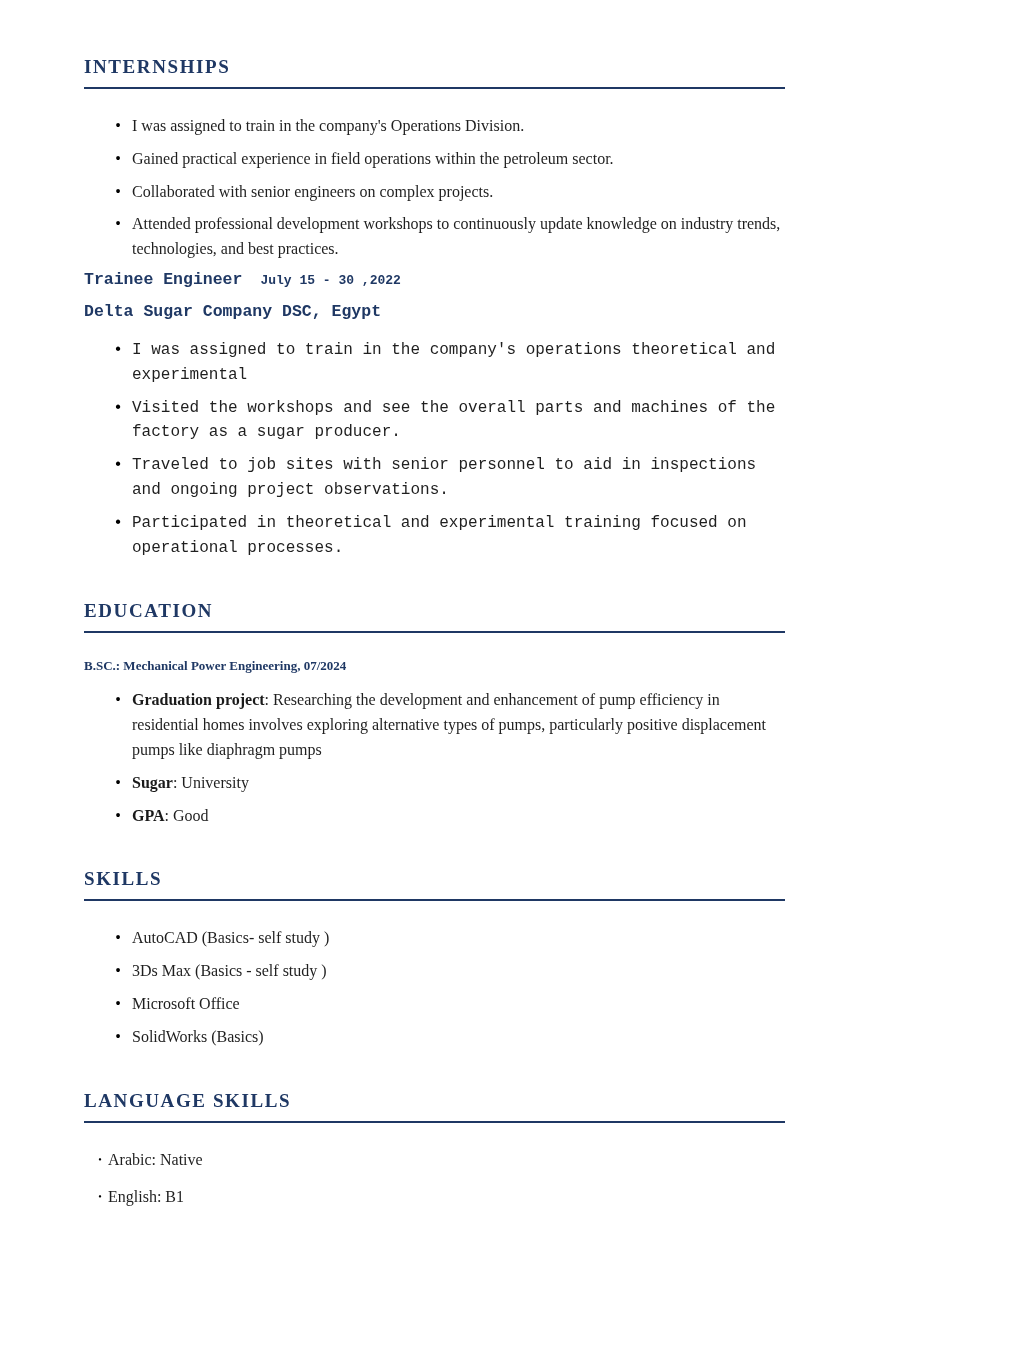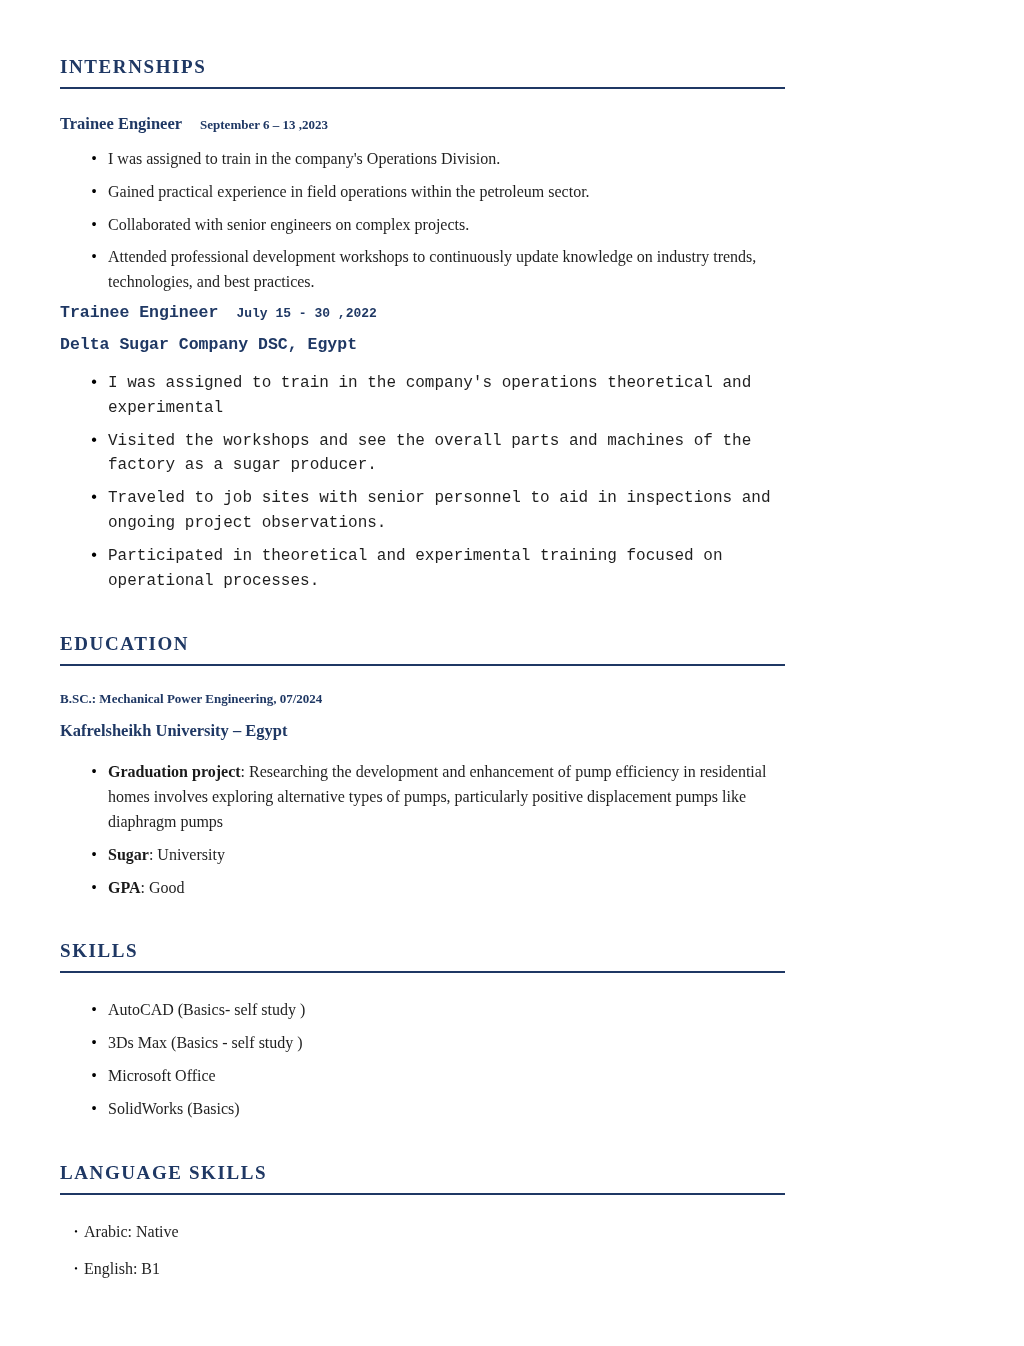--- a/index.html
+++ b/index.html
@@ -6,21 +6,21 @@
     margin: 0;
     padding: 0;
     background: #ffffff;
   }
   .page {
     position: relative;
     width: 857px;
     height: 1346px;
     box-sizing: border-box;
     background: #ffffff;
-    padding: 56px 72px 40px 60px;
+    padding: 56px 72px 40px 84px;
     font-family: "Liberation Serif", serif;
     color: #1f1f1f;
     overflow: hidden;
   }
   .section { margin-top: 40px; }
   .section:first-child { margin-top: 0; }
   .sec-title {
     margin: 0 0 9px 0;
     font-size: 19px;
     font-weight: bold;
@@ -108,23 +108,20 @@
 </head>
 <body>
 
 <div class="page">
 
   <div class="section">
     <h2 class="sec-title">INTERNSHIPS</h2>
     <hr class="rule">
 
     <div class="job">
-      <div class="job-head">
-        <span class="role">Trainee Engineer</span><span class="dates">September 6 – 13 ,2023</span>
-      </div>
       <ul class="bullets">
         <li class="bullet">
           <span class="dot">•</span>
           <span class="bullet-text">I was assigned to train in the company's Operations Division.</span>
         </li>
         <li class="bullet">
           <span class="dot">•</span>
           <span class="bullet-text">Gained practical experience in field operations within the petroleum sector.</span>
         </li>
         <li class="bullet">
@@ -162,21 +159,20 @@
         </li>
       </ul>
     </div>
   </div>
 
   <div class="section">
     <h2 class="sec-title">EDUCATION</h2>
     <hr class="rule">
 
     <div class="degree-line">B.SC.: Mechanical Power Engineering, 07/2024</div>
-    <div class="university-line">Kafrelsheikh University – Egypt</div>
 
     <ul class="bullets">
       <li class="bullet">
         <span class="dot">•</span>
         <span class="bullet-text"><b>Graduation project</b><span>: Researching the development and enhancement of pump efficiency in residential homes involves exploring alternative types of pumps, particularly positive displacement pumps like diaphragm pumps</span></span>
       </li>
       <li class="bullet">
         <span class="dot">•</span>
         <span class="bullet-text"><b>Sugar</b><span>: University</span></span>
       </li>

